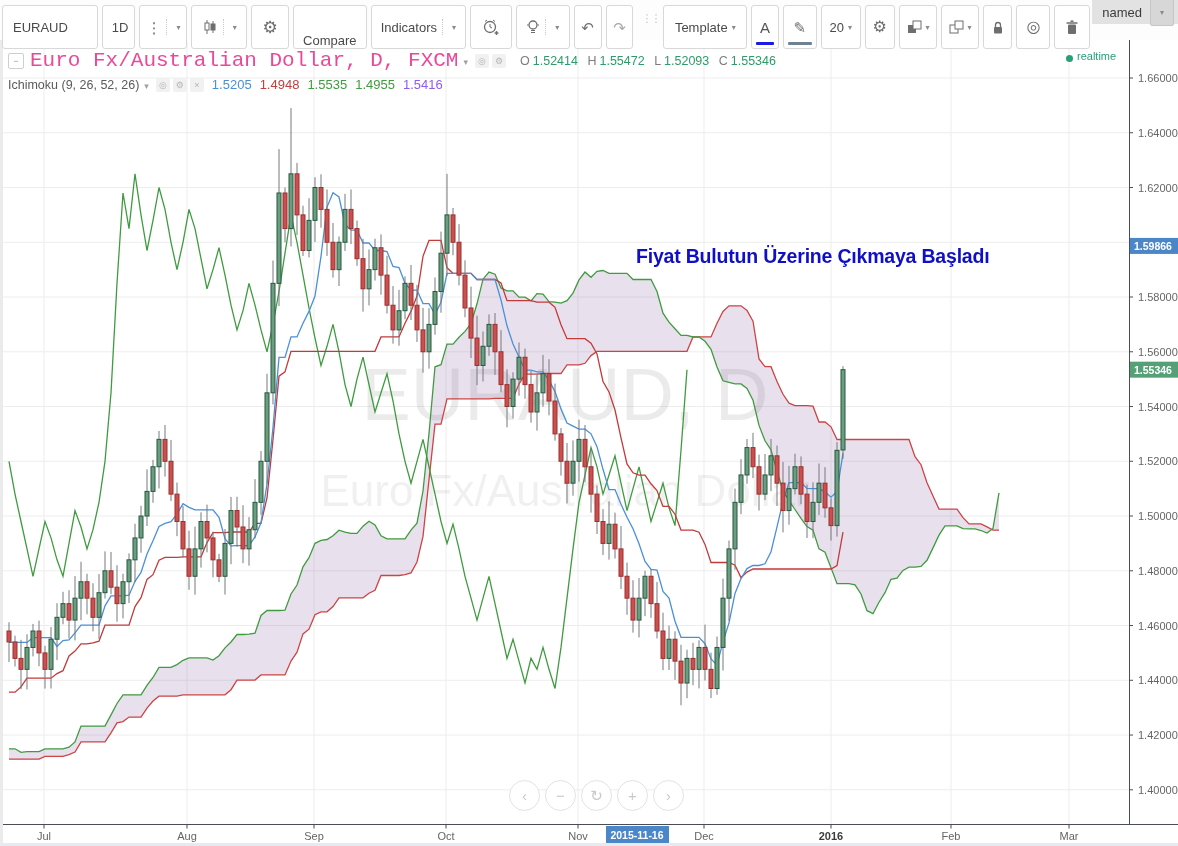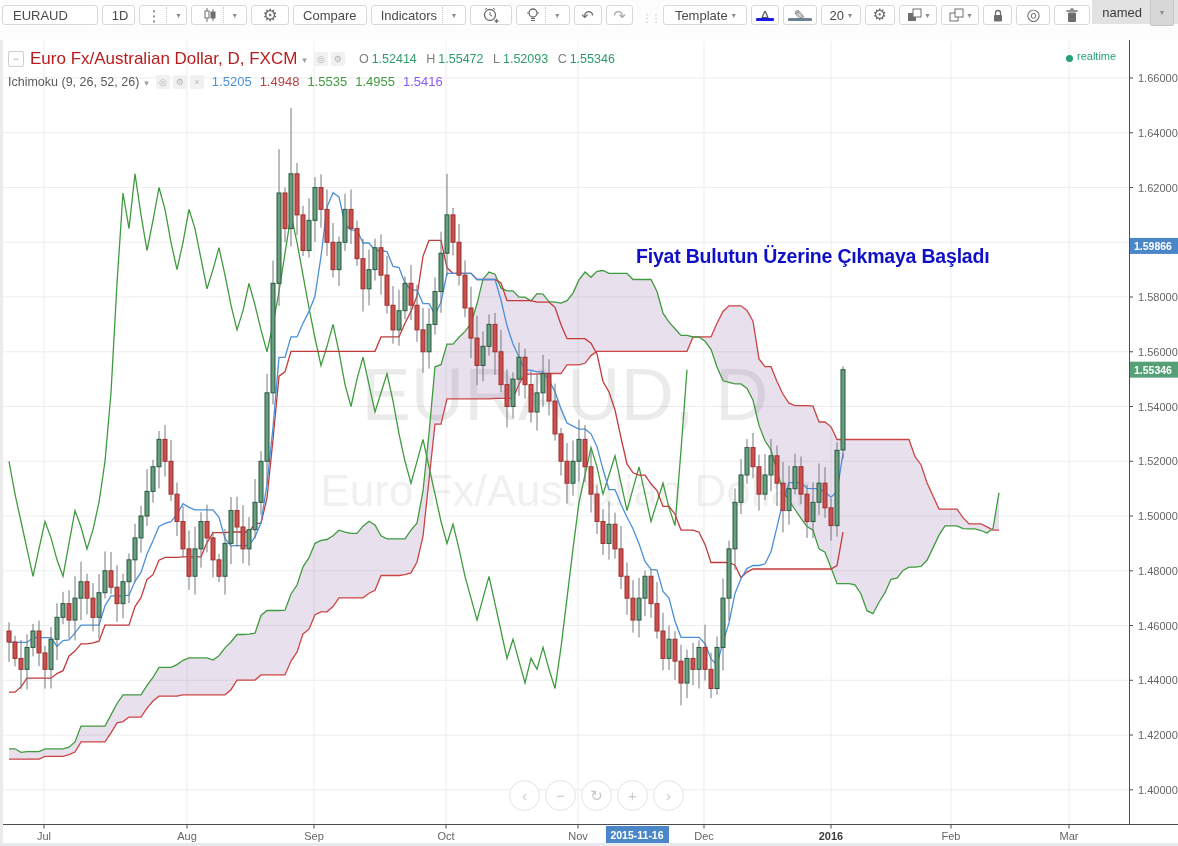--- a/index.html
+++ b/index.html
@@ -1,34 +1,34 @@
 <!DOCTYPE html>
 <html><head>
 <meta charset="utf-8">
 <style>
   html,body{margin:0;padding:0;background:#fff;width:1178px;height:846px;overflow:hidden;
     font-family:"Liberation Sans",sans-serif;-webkit-font-smoothing:antialiased;}
   #stage{position:relative;width:1178px;height:846px;background:#fff;}
   svg text{font-family:"Liberation Sans",sans-serif;}
   
   #toolbar{position:absolute;left:0;top:0;width:1178px;height:40px;background:#fdfdfd;display:flex;align-items:flex-start;z-index:30;}
-  .tbtn{display:inline-flex;align-items:center;justify-content:center;height:20px;margin:5px 2px 0 2px;
+  .tbtn{display:inline-flex;align-items:center;justify-content:center;height:44px;margin:5px 2px 0 2px;
     background:#fff;border:1px solid #d8d8d8;border-radius:3px;color:#4a4a4a;font-size:13px;padding:0 6px;box-sizing:border-box;cursor:pointer;}
   .tbtn .glyph{font-size:15px;color:#6e6e6e;line-height:1;}
   .caret{font-size:8px;color:#8a8a8a;margin-left:4px;}
   .vdiv{border-left:1px dotted #c9c9c9;height:16px;margin:0 5px;}
   .handle{color:#c2c2c2;font-size:11px;letter-spacing:-2px;margin:12px 2px 0 6px;cursor:grab;}
   .underbar{position:absolute;left:4px;right:4px;bottom:3px;height:3px;border-radius:1px;}
   .rel{position:relative;}
   #template-zone{margin-left:auto;height:24px;background:#e2e2e2;display:flex;align-items:center;padding:0 4px 0 10px;color:#3c3c3c;font-size:13px;}
   #template-zone .dd{width:22px;height:26px;background:#d7d7d7;border:1px solid #c6c6c6;border-radius:2px;display:flex;align-items:center;justify-content:center;margin-left:8px;cursor:pointer;}
   
   #legend{position:absolute;left:8px;top:49px;z-index:20;}
   .lrow{display:flex;align-items:center;}
-  #legend-title{font-size:17px;color:#b91c1c;cursor:pointer;}
+  #legend-title{font-size:21px;color:#ec4899;cursor:pointer;font-family:Liberation Mono, monospace;}
   .lcaret{font-size:9px;color:#a0a0a0;margin:2px 4px 0 5px;}
   .mini{width:14px;height:14px;background:#f1f1f1;border-radius:2px;color:#b5b5b5;font-size:9px;display:inline-flex;
     align-items:center;justify-content:center;margin-left:3px;cursor:pointer;}
   .ohlc{font-size:12.5px;margin-left:8px;}
   .ohlc .k{color:#7d7d7d;margin-left:6px;}
   .ohlc .v{margin-left:3px;}
   #legend-row2{margin-top:5px;}
   #indicator-name{font-size:12.5px;color:#5a5a5a;cursor:pointer;}
   .ival{font-size:13px;margin-left:8px;}
   
@@ -456,21 +456,21 @@
       <rect x="3" y="4" width="4" height="7" fill="#fff" stroke="#6e6e6e"></rect>
       <line x1="11" y1="2" x2="11" y2="14" stroke="#6e6e6e"></line>
       <rect x="9" y="5" width="4" height="6" fill="#6e6e6e" stroke="#6e6e6e"></rect>
     </svg>
     <span class="vdiv"></span>
     <span class="caret">▾</span>
   </div>
   <div class="tbtn" style="width:38px;">
     <span class="glyph" style="font-size:17px;">⚙</span>
   </div>
-  <div class="tbtn" style="width:74px;">
+  <div class="tbtn" style="width:74px;align-items:flex-end;">
     <span>Compare</span>
   </div>
   <div class="tbtn" style="width:96px;">
     <span>Indicators</span>
     <span class="vdiv"></span>
     <span class="caret">▾</span>
   </div>
   <div class="tbtn" style="width:42px;">
     <svg class="icon-svg" width="18" height="16">
       <circle cx="8" cy="8" r="5.5" fill="none" stroke="#6e6e6e" stroke-width="1.3"></circle>

